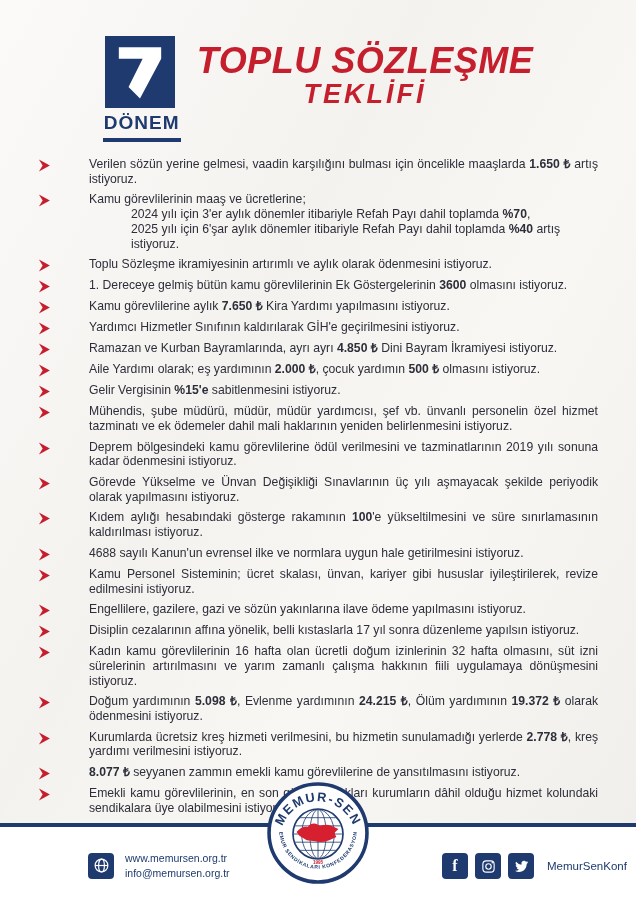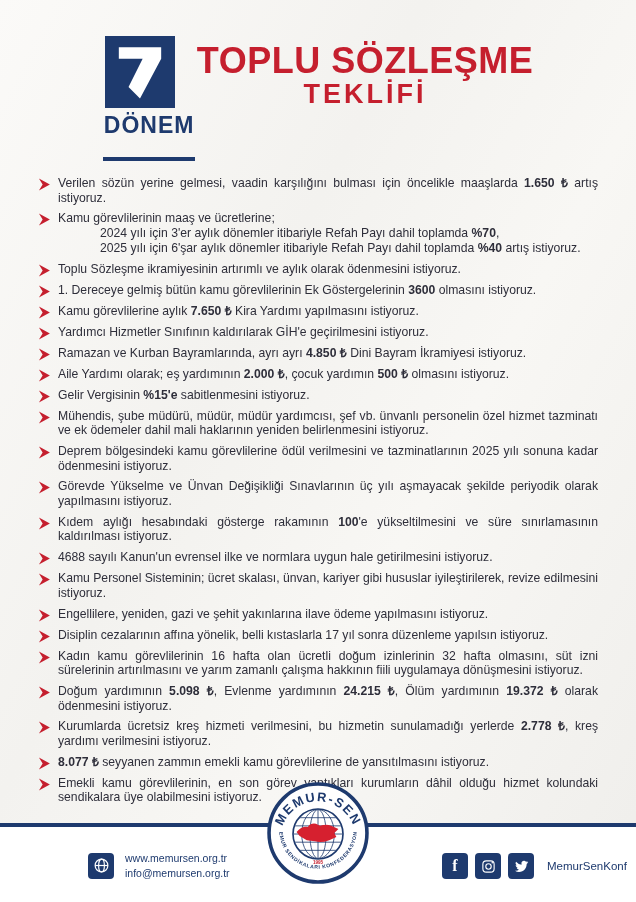--- a/index.html
+++ b/index.html
@@ -5,30 +5,30 @@
   html,body{margin:0;padding:0;background:#d9d9d9;}
   .page{
     position:relative;width:636px;height:902px;margin:0 auto;overflow:hidden;
     background:linear-gradient(118deg,#fbfaf8 0%,#f3f2ef 38%,#f8f7f4 62%,#efeeeb 100%);
     font-family:"Liberation Sans",sans-serif;
   }
   
   .header{display:flex;justify-content:center;align-items:flex-start;padding-top:36px;gap:20px;}
   .donem{width:74px;text-align:center;}
   .donem-box{width:70px;height:72px;background:#1e3a6e;display:flex;align-items:center;justify-content:center;margin:0 auto;}
-  .donem-label{display:inline-block;color:#1e3a6e;font-weight:bold;font-size:23px;letter-spacing:1px;
-    border-bottom:4px solid #1e3a6e;padding:2px 1px 18px;margin-top:2px;}
-  .titles{text-align:center;padding-top:6px;}
+  .donem-label{display:inline-block;color:#1e3a6e;font-weight:bold;font-size:19px;letter-spacing:1px;
+    border-bottom:4px solid #1e3a6e;padding:2px 1px 4px;margin-top:2px;}
+  .titles{text-align:center;padding-top:6px;font-style:italic;}
   .title1{color:#c51f2e;font-size:36px;font-weight:800;letter-spacing:.5px;line-height:38px;}
   .title2{color:#c51f2e;font-size:27px;font-weight:800;letter-spacing:3px;line-height:29px;}
   .years{color:#a21c33;font-size:15px;margin-top:3px;letter-spacing:.5px;}
   .years .b{font-weight:800;}
   
   .list{padding:15px 38px 0 38px;}
-  .item{display:flex;margin-bottom:6px;}
+  .item{display:flex;margin-bottom:6px;gap:31px;}
   .chev{flex:0 0 13px;margin-right:7px;margin-top:2px;}
   .txt{flex:1;}
   .txt p{margin:0;font-size:12.2px;line-height:14.7px;color:#2e2e3a;text-align:justify;}
   .txt p.sub{padding-left:42px;text-align:left;}
   .b{font-weight:bold;}
   
   .footer-bg{position:absolute;left:0;right:0;top:827px;bottom:0;background:#ffffff;}
   .rule{position:absolute;left:0;right:0;top:823px;height:4px;background:#1e3a6e;}
   .seal{position:absolute;left:267px;top:782px;z-index:3;}
   .contact{position:absolute;left:88px;top:851px;display:flex;gap:11px;align-items:center;z-index:4;justify-content:flex-end;}
@@ -139,21 +139,21 @@
   </svg>
         <div class="txt">
           <p><span>Mühendis, şube müdürü, müdür, müdür yardımcısı, şef vb. ünvanlı personelin özel hizmet tazminatı ve ek ödemeler dahil mali haklarının yeniden belirlenmesini istiyoruz.</span></p>
         </div>
       </div>
       <div class="item">
         <svg class="chev" width="13" height="13" viewBox="0 0 14 14">
     <path d="M1 0.5 L12.8 7 L1 13.5 L5 7 Z" fill="#c51f2e"></path>
   </svg>
         <div class="txt">
-          <p><span>Deprem bölgesindeki kamu görevlilerine ödül verilmesini ve tazminatlarının 2025 yılı sonuna kadar ödenmesini istiyoruz.</span></p>
+          <p><span>Deprem bölgesindeki kamu görevlilerine ödül verilmesini ve tazminatlarının 2019 yılı sonuna kadar ödenmesini istiyoruz.</span></p>
         </div>
       </div>
       <div class="item">
         <svg class="chev" width="13" height="13" viewBox="0 0 14 14">
     <path d="M1 0.5 L12.8 7 L1 13.5 L5 7 Z" fill="#c51f2e"></path>
   </svg>
         <div class="txt">
           <p><span>Görevde Yükselme ve Ünvan Değişikliği Sınavlarının üç yılı aşmayacak şekilde periyodik olarak yapılmasını istiyoruz.</span></p>
         </div>
       </div>
@@ -179,21 +179,21 @@
   </svg>
         <div class="txt">
           <p><span>Kamu Personel Sisteminin; ücret skalası, ünvan, kariyer gibi hususlar iyileştirilerek, revize edilmesini istiyoruz.</span></p>
         </div>
       </div>
       <div class="item">
         <svg class="chev" width="13" height="13" viewBox="0 0 14 14">
     <path d="M1 0.5 L12.8 7 L1 13.5 L5 7 Z" fill="#c51f2e"></path>
   </svg>
         <div class="txt">
-          <p><span>Engellilere, yeniden, gazi ve şehit yakınlarına ilave ödeme yapılmasını istiyoruz.</span></p>
+          <p><span>Engellilere, gazilere, gazi ve sözün yakınlarına ilave ödeme yapılmasını istiyoruz.</span></p>
         </div>
       </div>
       <div class="item">
         <svg class="chev" width="13" height="13" viewBox="0 0 14 14">
     <path d="M1 0.5 L12.8 7 L1 13.5 L5 7 Z" fill="#c51f2e"></path>
   </svg>
         <div class="txt">
           <p><span>Disiplin cezalarının affına yönelik, belli kıstaslarla 17 yıl sonra düzenleme yapılsın istiyoruz.</span></p>
         </div>
       </div>

